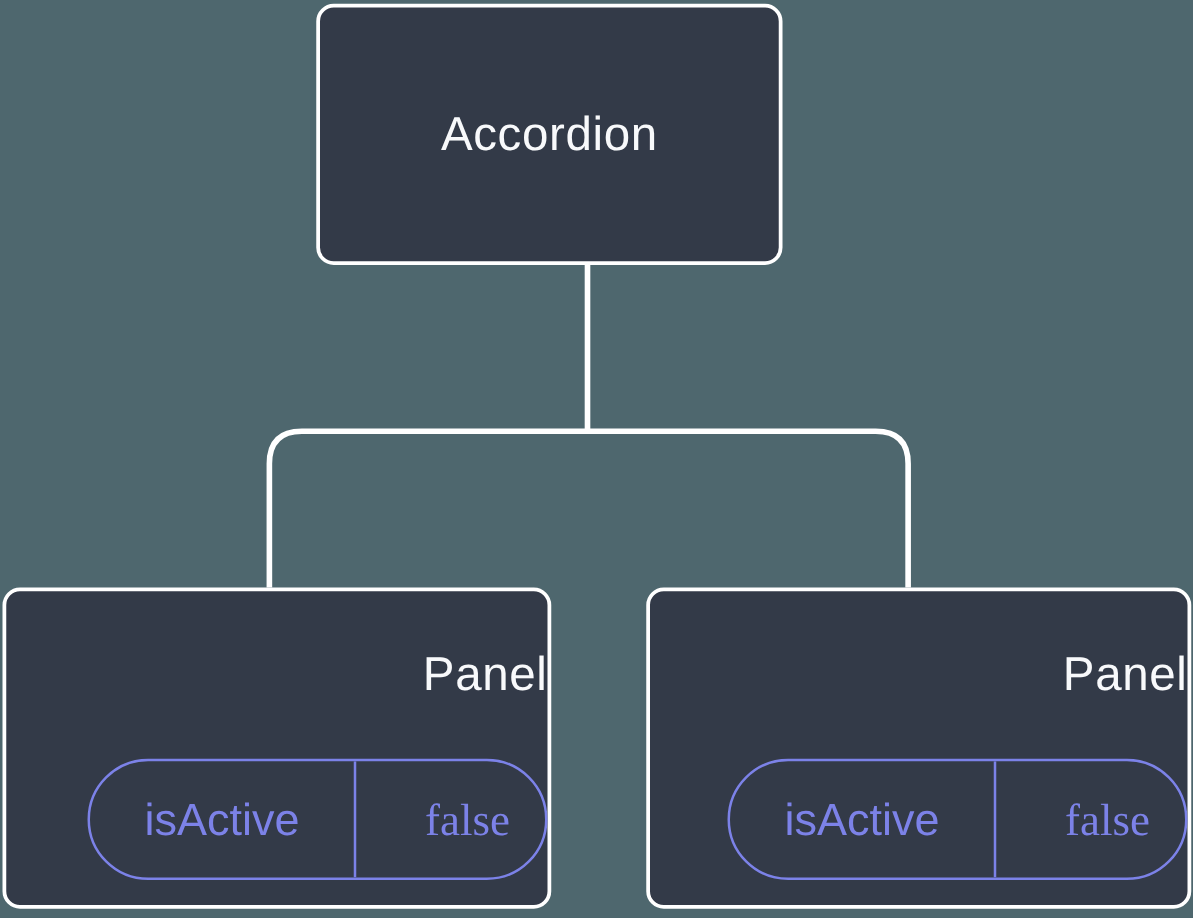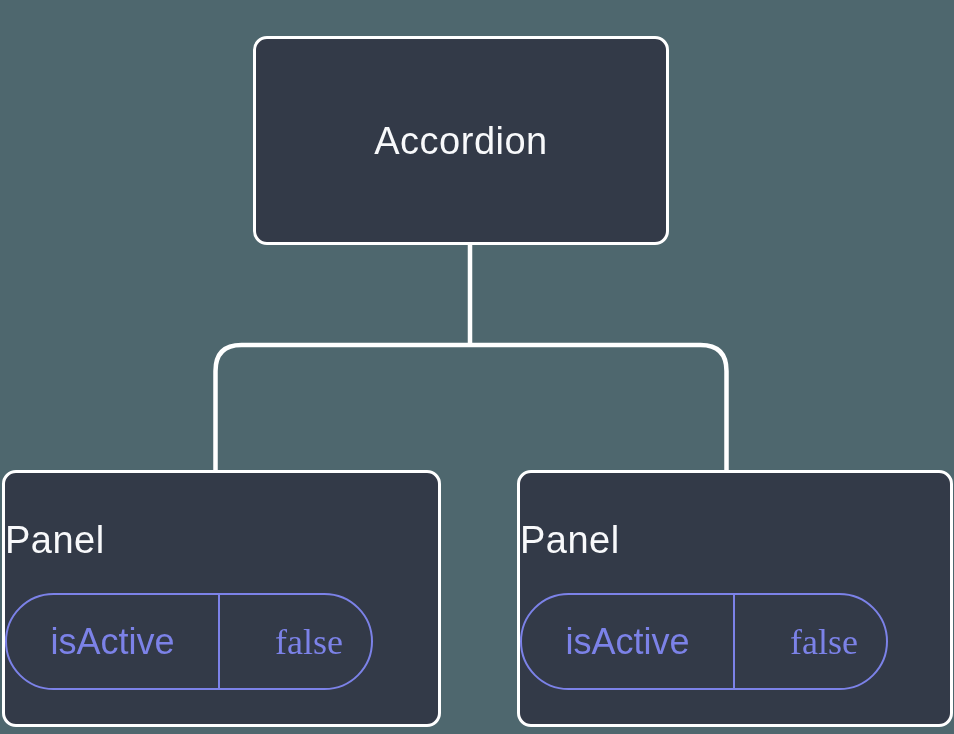--- a/index.html
+++ b/index.html
@@ -29,54 +29,53 @@
   .node {
     position: absolute;
     box-sizing: border-box;
     background: #333A48;
     border: 3px solid #FFFFFF;
     border-radius: 14px;
   }
   .node-root {
     left: 253px;
     top: 3px;
-    width: 416px;
+    width: 373px;
     height: 209px;
     display: flex;
     align-items: center;
     justify-content: center;
-    margin-top: 33px;
   }
   .node-panel {
     top: 470px;
     height: 257px;
     display: flex;
     flex-direction: column;
-    align-items: flex-start;
+    align-items: flex-end;
     padding-top: 47px;
   }
   .node-panel-left {
     left: 2px;
     width: 439px;
   }
   .node-panel-right {
     left: 517px;
     width: 436px;
   }
   .node-title {
     color: #F8F9FB;
     font-size: 38px;
     font-weight: 500;
     line-height: 40px;
     letter-spacing: 0.5px;
     white-space: nowrap;
   }
   .prop-pill {
     box-sizing: border-box;
-    margin-top: 33px;
+    margin-top: 47px;
     width: 368px;
     height: 97px;
     border: 2px solid #7C82E8;
     border-radius: 50px;
     display: flex;
     align-items: stretch;
     overflow: hidden;
     gap: 27px;
   }
   .prop-cell {

